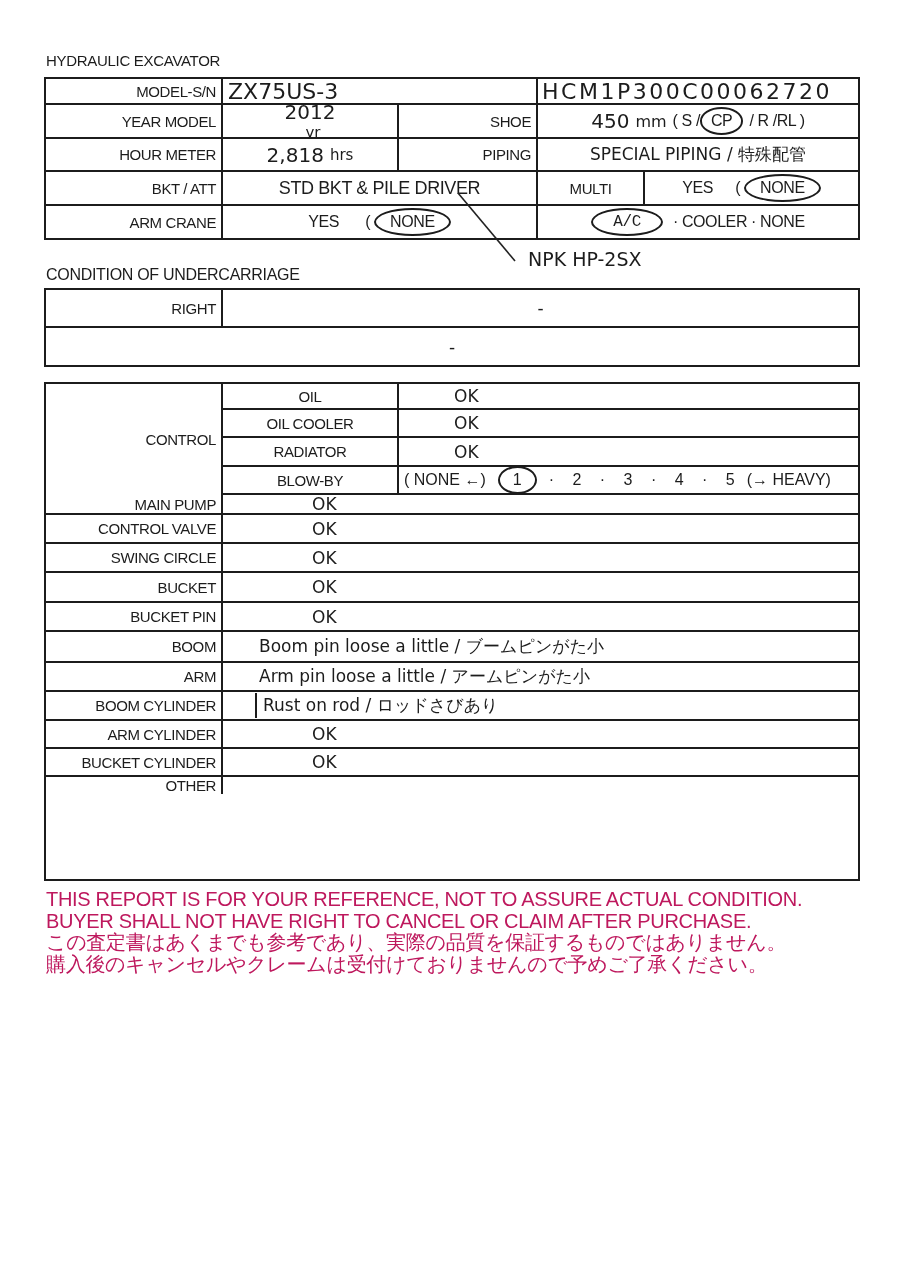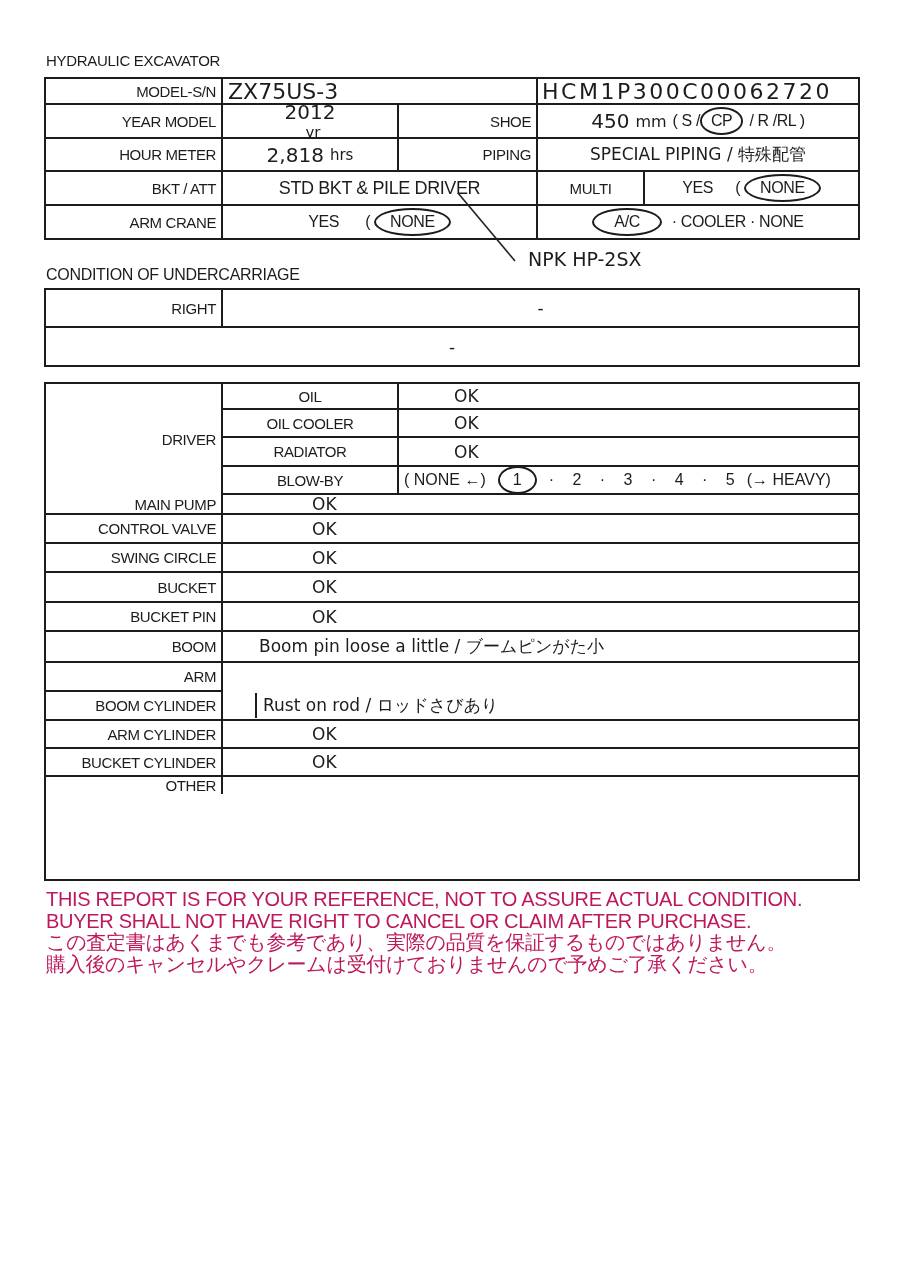--- a/index.html
+++ b/index.html
@@ -27,21 +27,21 @@
   .serial { letter-spacing:2.5px; padding-left:4px; }
   .num { font-size:20px; }
   .unit { font-size:15px; }
   .opt { font-size:16px; letter-spacing:-0.4px; font-family:"Liberation Sans",sans-serif; }
   .gap6  > * + * { margin-left:6px; }
   .gap10 > * + * { margin-left:10px; }
 
   .oval { display:inline-block; border:2px solid #1c1c1c; border-radius:50%;
           padding:1px 14px; margin:-4px 0; line-height:22px; text-align:center; }
   .oval.cp { padding:1px 9px; }
-  .oval.ac { padding:1px 20px; }
+  .oval.ac { padding:1px 20px;font-family:Liberation Mono, monospace; }
   .oval.one { padding:1px 13px; }
 
   .ok   { padding-left:89px; }
   .ok-e { padding-left:55px; }
   .note { padding-left:36px; }
   .bc   { position:relative; padding-left:40px; }
   .bc::before { content:""; position:absolute; left:32px; top:1px; bottom:1px;
                 width:2px; background:#1c1c1c; }
 
   .eng-right { flex:1; display:flex; flex-direction:column; border-bottom:2px solid #1c1c1c; }
@@ -173,21 +173,21 @@
       <div class="td lastc" style="flex:1;">
         <span class="dash">-</span>
       </div>
     </div>
   </div>
 
   <div class="tbl" style="left:44px; top:382px; width:816px; height:499px;">
 
     <div class="tr" style="height:111px;">
       <div class="td lbl" style="width:177px; border-bottom:none;">
-        <span>DRIVER</span>
+        <span>CONTROL</span>
       </div>
       <div class="eng-right">
         <div class="etr" style="height:26px;">
           <div class="esub">
             <span>OIL</span>
           </div>
           <div class="eval val ok-e">
             <span>OK</span>
           </div>
         </div>
@@ -271,20 +271,23 @@
         <span>BOOM</span>
       </div>
       <div class="td lastc val note" style="flex:1;">
         <span>Boom pin loose a little / ブームピンがた小</span>
       </div>
     </div>
 
     <div class="tr" style="height:29px;">
       <div class="td lbl" style="width:177px;">
         <span>ARM</span>
+      </div>
+      <div class="td lastc val note" style="flex:1;">
+        <span>Arm pin loose a little / アームピンがた小</span>
       </div>
     </div>
 
     <div class="tr" style="height:29px;">
       <div class="td lbl" style="width:177px;">
         <span>BOOM CYLINDER</span>
       </div>
       <div class="td lastc val bc" style="flex:1;">
         <span>Rust on rod / ロッドさびあり</span>
       </div>

